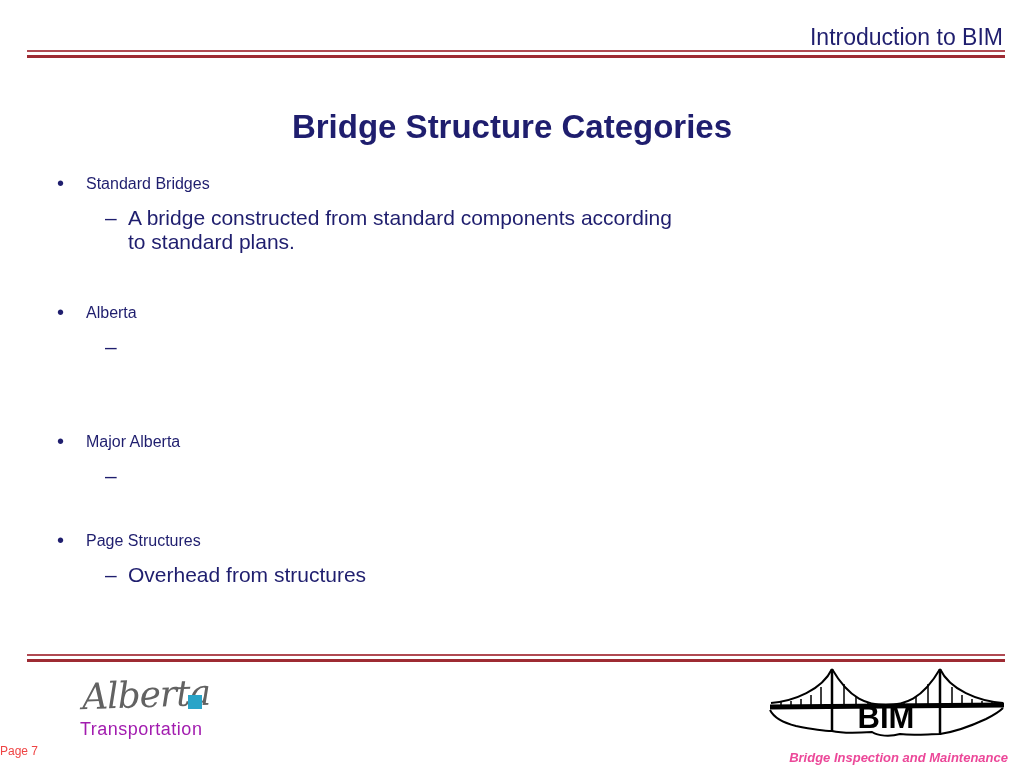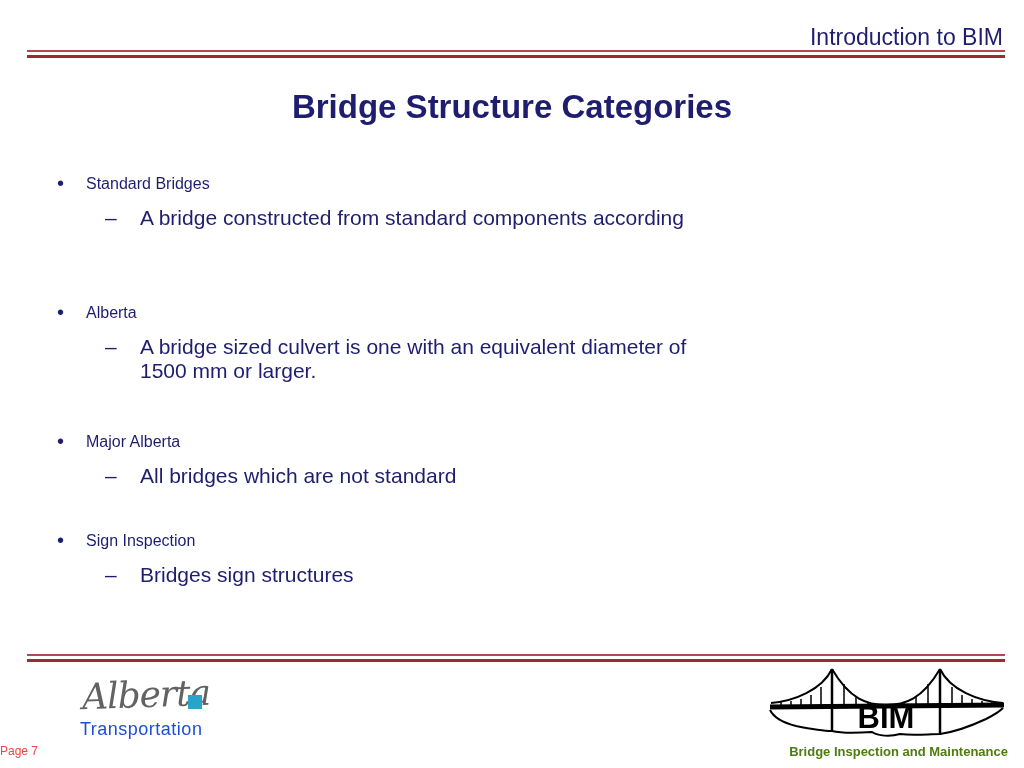--- a/index.html
+++ b/index.html
@@ -29,21 +29,21 @@
     border-top: 2px solid #b04a52;
     border-bottom: 3px solid #9e2b33;
     background: #ffffff;
   }
   .rule.top { top: 50px; }
   .rule.bottom { top: 654px; }
 
   
   .slide-title {
     position: absolute;
-    top: 88px;
+    top: 108px;
     left: 0;
     width: 100%;
     text-align: center;
     font-size: 33px;
     font-weight: bold;
     color: #1f1e6e;
   }
 
   
   .bullet-group {
@@ -76,21 +76,20 @@
   .dash {
     flex: 0 0 23px;
     width: 23px;
     font-size: 21px;
     line-height: 24px;
   }
   .sub-lines { max-width: 600px; }
   .sub-line {
     font-size: 21px;
     line-height: 24px;
-    margin-left: 12px;
   }
 
   
   .alberta-logo {
     position: absolute;
     left: 62px;
     top: 672px;
     width: 180px;
     height: 80px;
   }
@@ -111,38 +110,39 @@
     top: 23px;
     width: 14px;
     height: 14px;
     background: #29a4c8;
   }
   .alberta-subtitle {
     position: absolute;
     left: 18px;
     top: 47px;
     font-size: 18px;
-    color: #1d4ed8;
+    color: #a21caf;
     letter-spacing: 0.5px;
   }
 
   
   .bim-logo {
     position: absolute;
     right: 16px;
     top: 664px;
     width: 242px;
     text-align: right;
   }
   .bim-caption {
     font-size: 13px;
     font-weight: bold;
-    color: #4d7c0f;
-    margin-top: 0;
+    color: #ec4899;
+    margin-top: 6px;
     white-space: nowrap;
+    font-style: italic;
   }
 
   
   .page-number {
     position: absolute;
     top: 744px;
     left: 0;
     width: 100%;
     text-align: left;
     font-size: 12px;
@@ -161,60 +161,54 @@
 
   <div class="bullet-group g0">
     <div class="main-row">
       <span class="bullet-dot">•</span>
       <span class="main-label">Standard Bridges</span>
     </div>
     <div class="sub-row">
       <span class="dash">–</span>
       <span class="sub-lines">
         <div class="sub-line">A bridge constructed from standard components according</div>
+        <div class="sub-line">to standard plans.</div>
       </span>
     </div>
   </div>
 
   <div class="bullet-group g1">
     <div class="main-row">
       <span class="bullet-dot">•</span>
       <span class="main-label">Alberta</span>
     </div>
     <div class="sub-row">
       <span class="dash">–</span>
+    </div>
+  </div>
+
+  <div class="bullet-group g2">
+    <div class="main-row">
+      <span class="bullet-dot">•</span>
+      <span class="main-label">Major Alberta</span>
+    </div>
+    <div class="sub-row">
+      <span class="dash">–</span>
+    </div>
+  </div>
+
+  <div class="bullet-group g3">
+    <div class="main-row">
+      <span class="bullet-dot">•</span>
+      <span class="main-label">Page Structures</span>
+    </div>
+    <div class="sub-row">
+      <span class="dash">–</span>
       <span class="sub-lines">
-        <div class="sub-line">A bridge sized culvert is one with an equivalent diameter of</div>
-        <div class="sub-line">1500 mm or larger.</div>
-      </span>
-    </div>
-  </div>
-
-  <div class="bullet-group g2">
-    <div class="main-row">
-      <span class="bullet-dot">•</span>
-      <span class="main-label">Major Alberta</span>
-    </div>
-    <div class="sub-row">
-      <span class="dash">–</span>
-      <span class="sub-lines">
-        <div class="sub-line">All bridges which are not standard</div>
-      </span>
-    </div>
-  </div>
-
-  <div class="bullet-group g3">
-    <div class="main-row">
-      <span class="bullet-dot">•</span>
-      <span class="main-label">Sign Inspection</span>
-    </div>
-    <div class="sub-row">
-      <span class="dash">–</span>
-      <span class="sub-lines">
-        <div class="sub-line">Bridges sign structures</div>
+        <div class="sub-line">Overhead from structures</div>
       </span>
     </div>
   </div>
 
   <div class="rule bottom"></div>
 
   <div class="alberta-logo">
     <div class="alberta-script">Alberta</div>
     <div class="alberta-square"></div>
     <div class="alberta-subtitle">Transportation</div>

